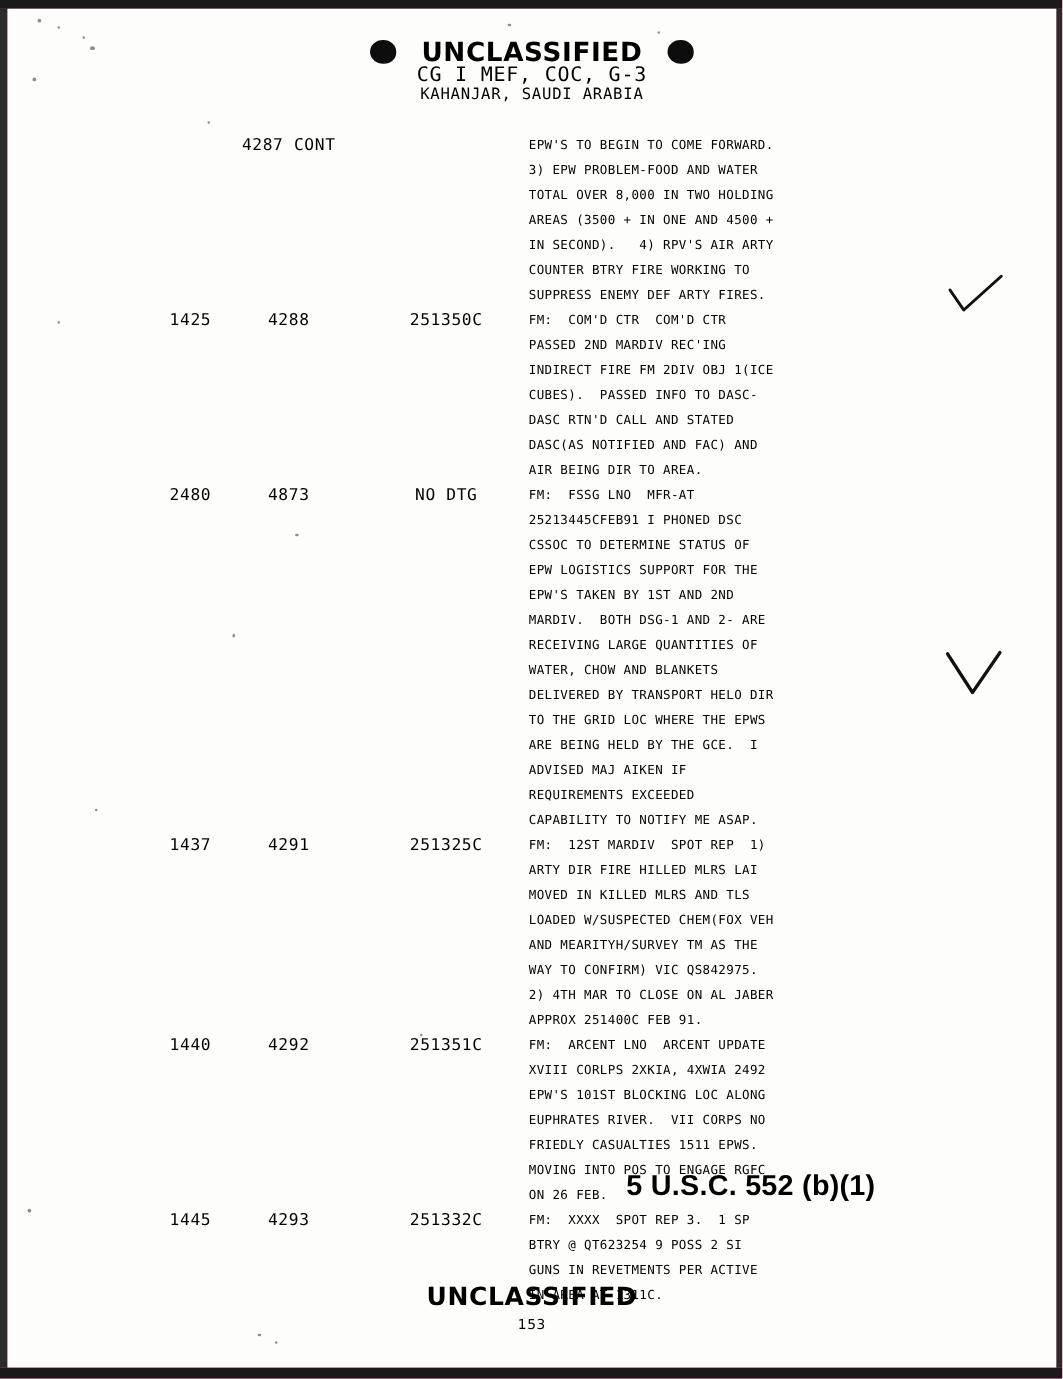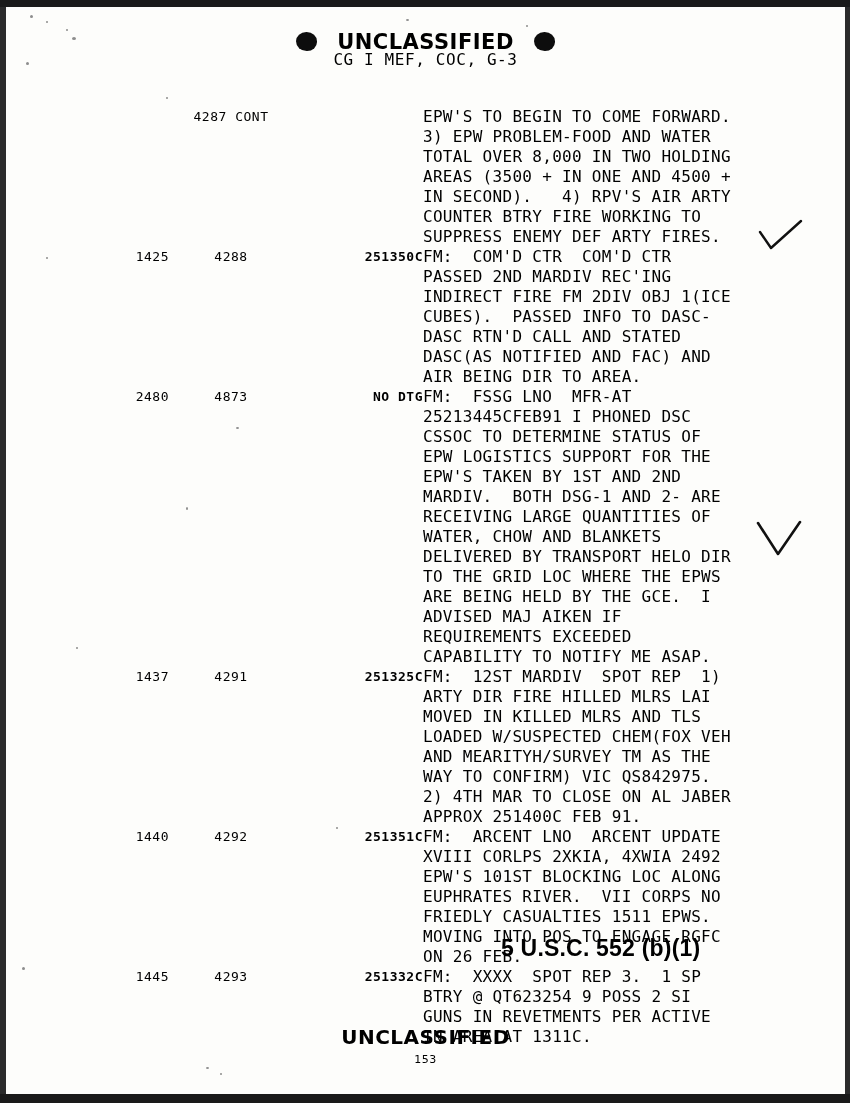--- a/index.html
+++ b/index.html
@@ -123,32 +123,31 @@
     padding-left: 20px;
     box-sizing: border-box;
     font-size: 13px;
     letter-spacing: 0.5px;
     line-height: 20px;
     white-space: pre;
   }
   .col-dtg {
     width: 150px;
     flex: 0 0 150px;
-    text-align: right;
+    text-align: center;
     padding-left: 18px;
     box-sizing: border-box;
     font-size: 13px;
     letter-spacing: 0.5px;
     line-height: 20px;
     white-space: pre;
-    font-weight: bold;
   }
   .col-text {
     flex: 1 1 auto;
-    font-size: 16px;
+    font-size: 10px;
     letter-spacing: 0.3px;
     line-height: 20px;
     white-space: pre-wrap;
   }
 
   
   .checkmark {
     position: absolute;
     pointer-events: none;
   }
@@ -210,20 +209,21 @@
     <div class="speck" style="top:820px;left:330px;width:2px;height:2px;"></div>
     <div class="speck" style="top:1060px;left:200px;width:3px;height:2px;"></div>
     <div class="speck" style="top:1066px;left:214px;width:2px;height:2px;"></div>
     <div class="speck" style="top:960px;left:16px;width:3px;height:3px;"></div>
 
     <div class="header">
       <div class="class-line">
         <span class="blob"></span><span>UNCLASSIFIED</span><span class="blob"></span>
       </div>
       <div class="hdr-sub1">CG I MEF, COC, G-3</div>
+      <div class="hdr-sub2">KAHANJAR, SAUDI ARABIA</div>
     </div>
 
     <div class="log">
 
       <div class="row">
         <div class="col-time"></div>
         <div class="col-seq">4287 CONT</div>
         <div class="col-dtg"></div>
         <div class="col-text">EPW'S TO BEGIN TO COME FORWARD.
 3) EPW PROBLEM-FOOD AND WATER

